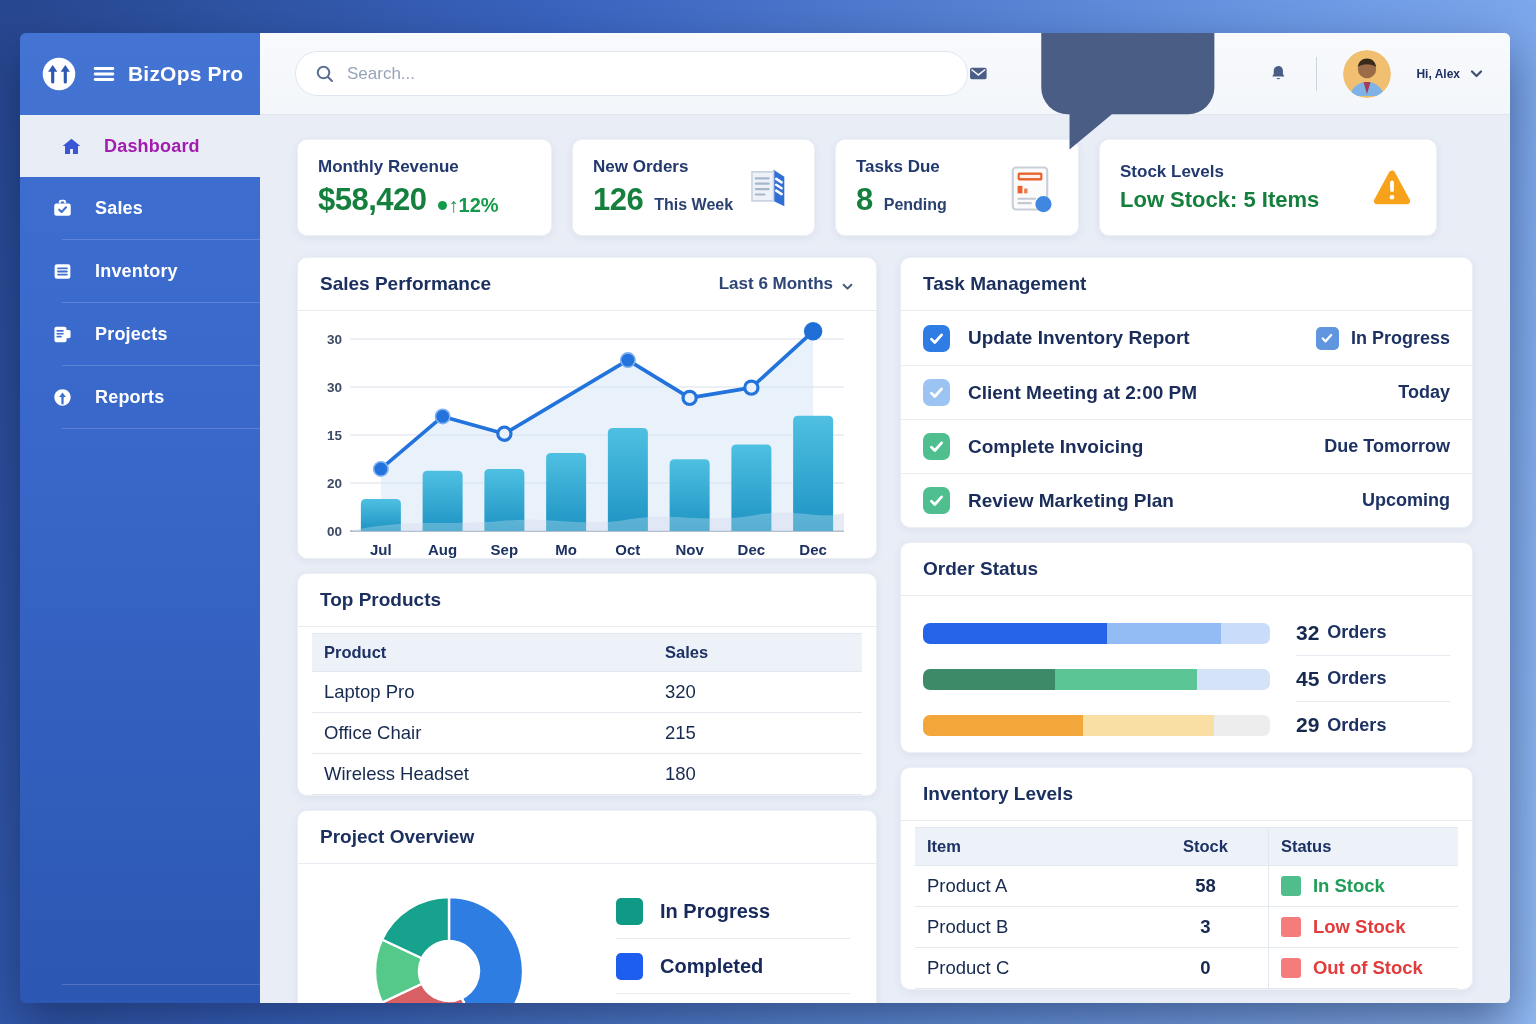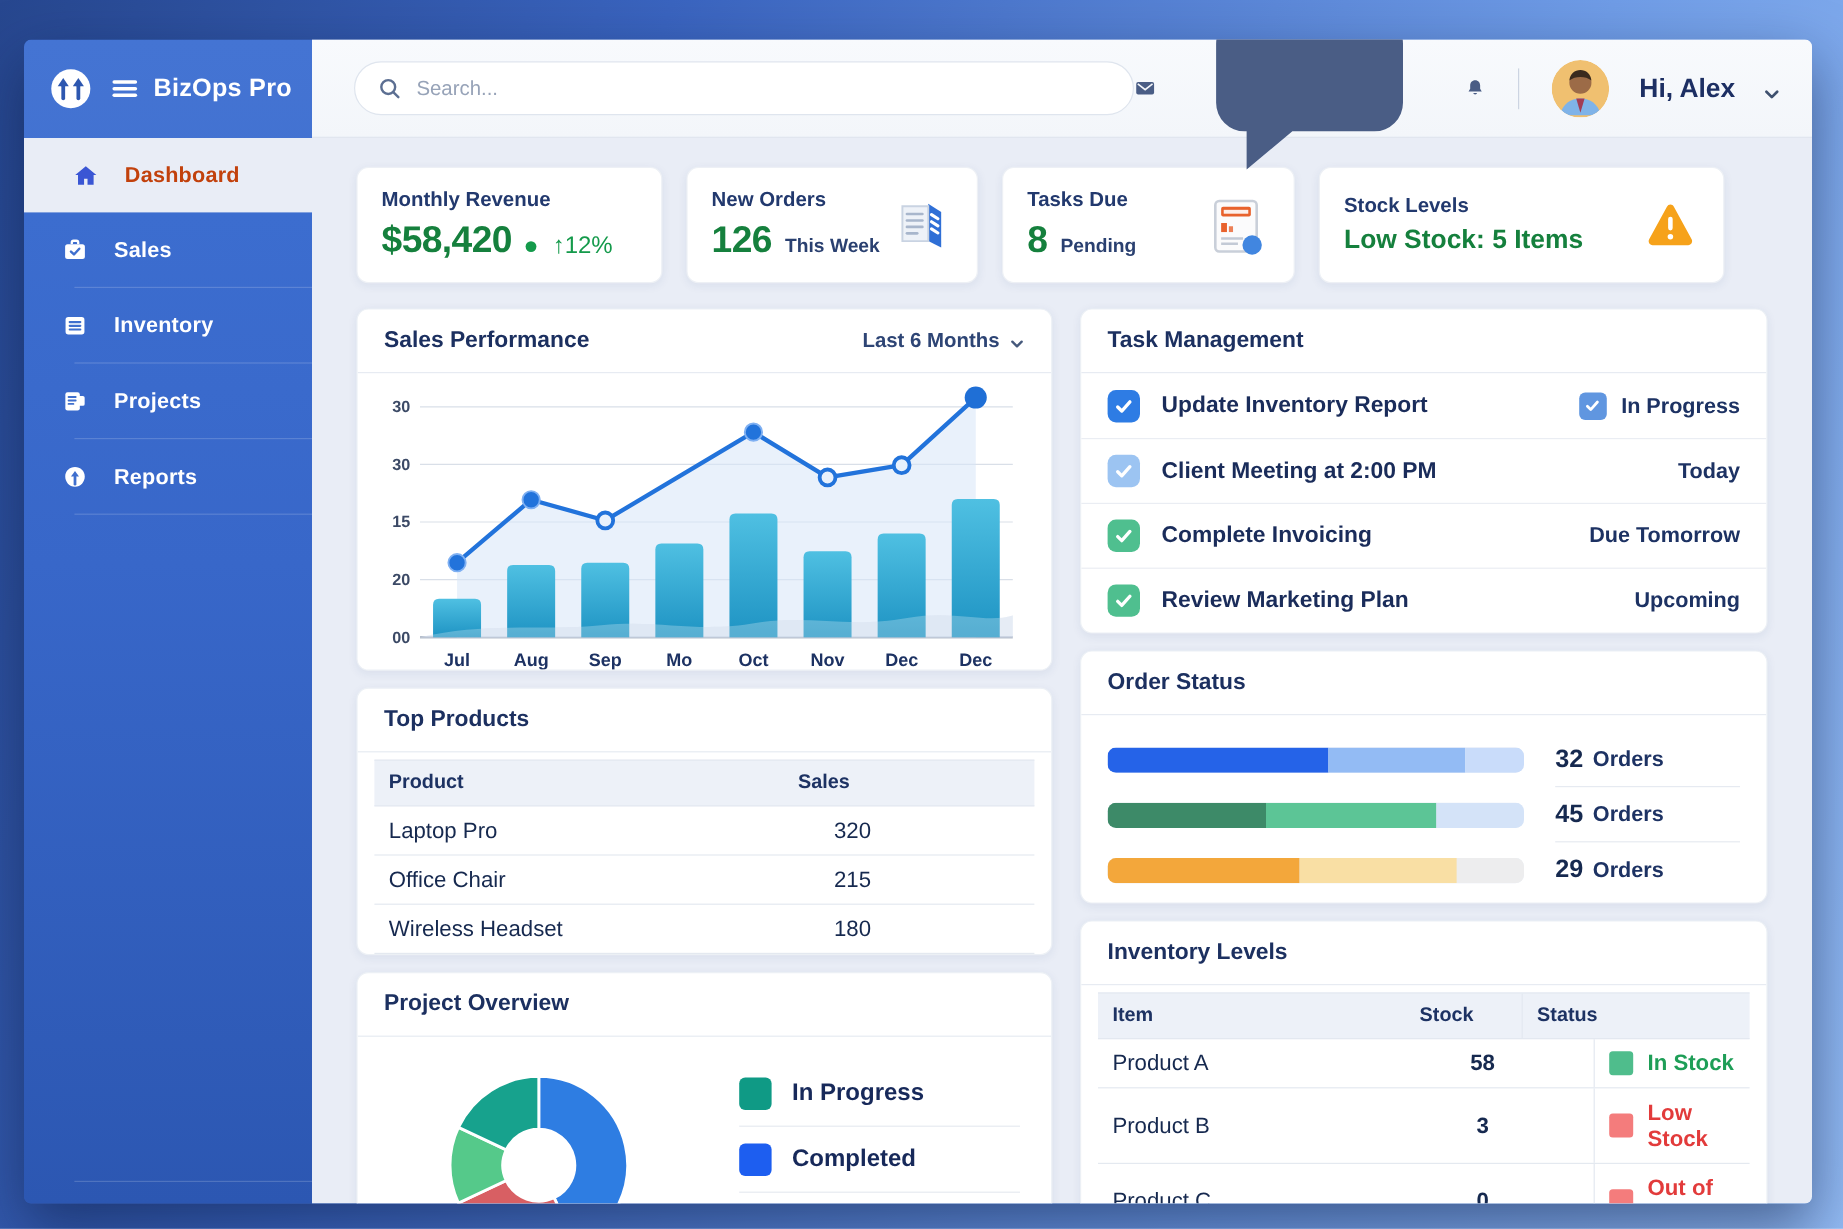--- a/index.html
+++ b/index.html
@@ -19,55 +19,55 @@
     background: linear-gradient(180deg,#3e70d2 0%,#3867c9 45%,#2c57b2 100%); }
   .side-head { height:82px; display:flex; align-items:center; gap:11px; padding:0 10px 0 18px;
     background: rgba(255,255,255,0.03); }
   .logo { width:42px; height:42px; flex:none; }
   .burger { width:26px; height:26px; flex:none; cursor:pointer; }
   .brand { color:#fff; font-size:21px; font-weight:700; letter-spacing:.2px; white-space:nowrap; }
   .nav-item { height:62px; display:flex; align-items:center; gap:21px; padding-left:31px;
     color:#fff; cursor:pointer; }
   .nav-item .nico { width:23px; height:23px; flex:none; color:#fff; }
   .nav-item .nlabel { font-size:18px; font-weight:650; letter-spacing:.2px; }
-  .nav-item.active { background:#e9edf6; color:#c2410c;padding-left:40px; }
+  .nav-item.active { background:#e9edf6; color:#a21caf;padding-left:40px; }
   .nav-item.active .nico { color:#3a56d4; }
   .nav-sep { height:1px; background:rgba(255,255,255,.17); margin-left:42px; }
   .side-bottom-line { position:absolute; left:42px; right:0; bottom:18px; height:1px;
     background:rgba(255,255,255,.17); }
   
   .main { flex:1; display:flex; flex-direction:column; background:#e9edf6; min-width:0; }
   .topbar { height:82px; flex:none; background:linear-gradient(180deg,#f8fafd,#f3f6fa);
     border-bottom:1px solid #e1e6ef; display:flex; align-items:center; padding:0 26px 0 35px; }
   .search { width:775px; height:45px; background:#fff; border:1.5px solid #dfe5ee;
     border-radius:23px; display:flex; align-items:center; padding:0 18px; gap:11px; }
   .search .sicon { width:22px; height:22px; flex:none; }
   .search input { border:none; outline:none; flex:1; font-size:17px; color:#33415e;
     background:transparent; font-family:inherit; }
   .search input::placeholder { color:#97a3b8; }
   .top-actions { margin-left:auto; display:flex; align-items:center; gap:25px; }
   .ticon { width:27px; height:27px; color:#4a5d85; cursor:pointer; position:relative; }
   .chatwrap { position:relative; cursor:pointer; }
   .vdiv { width:1px; height:34px; background:#ccd4e2; margin:0 2px; }
   .avatar { width:48px; height:48px; border-radius:50%; overflow:hidden; cursor:pointer; flex:none; }
-  .greet { display:flex; align-items:center; gap:23px; font-size:22px; font-weight:700;
+  .greet { display:flex; align-items:center; gap:9px; font-size:12px; font-weight:700;
     color:#1d2f63; cursor:pointer; white-space:nowrap; }
   .chev { width:15px; height:15px; color:#3f516f; }
   
   .content { flex:1; padding:24px 37px; overflow:hidden; }
   .kpis { display:flex; gap:20px; margin-bottom:21px; }
   .kpi { background:#fff; border:1px solid #edf0f5; border-radius:10px;
     box-shadow:0 2px 8px rgba(25,50,110,.07); padding:14px 20px; height:97px;
     display:flex; align-items:center; flex:none; }
   .kpi-main { display:flex; flex-direction:column; gap:5px; min-width:0; }
   .kpi-title { font-size:17px; font-weight:650; color:#22396e; white-space:nowrap; }
   .kpi-valrow { display:flex; align-items:baseline; gap:11px; }
   .kpi-value { font-size:31px; font-weight:800; color:#15803d; letter-spacing:-.5px; white-space:nowrap; }
   .kpi-value.small { font-size:22px; letter-spacing:0; }
-  .kpi-change { font-size:20px; font-weight:400; display:flex; align-items:center; gap:14px; }
+  .kpi-change { font-size:20px; font-weight:700; display:flex; align-items:center; gap:2px; }
   .kpi-dot { width:9px; height:9px; border-radius:50%; display:inline-block; }
   .kpi-sub { font-size:16px; font-weight:650; color:#2a4070; white-space:nowrap; }
   .kpi-icon { margin-left:auto; width:56px; height:56px; flex:none; }
   .kpi-icon.warn { width:48px; height:48px; }
   .cols { display:flex; gap:23px; }
   .col { display:flex; flex-direction:column; gap:14px; min-width:0; }
   .col.left { width:580px; flex:none; }
   .col.right { flex:1; }
   .card { background:#fff; border:1px solid #ecf0f5; border-radius:10px;
     box-shadow:0 2px 8px rgba(25,50,110,.07); overflow:hidden; flex:none; }
@@ -78,21 +78,21 @@
     font-weight:600; cursor:pointer; }
   .range .chev { width:13px; height:13px; color:#46597c; }
   
   .chart-body { padding:8px 18px 0 18px; }
   
   .tbl { padding:6px 14px 0 14px; }
   .trow { display:flex; align-items:center; }
   .thead { background:#edf1f8; border:1px solid #e3e8f0; border-left:none; border-right:none; }
   .thead .tc { font-size:16.5px; font-weight:750; color:#1d3263; }
   .tc { padding:9px 12px; }
-  .tbody .trow { border-bottom:1px solid #e4e9f0;gap:30px; }
+  .tbody .trow { border-bottom:1px solid #e4e9f0; }
   .tbody .tc { font-size:18.5px; color:#16294f; }
   .c1 { flex:0 0 62%; }
   .c2 { flex:1; }
   .i1 { flex:0 0 42%; }
   .i2 { flex:0 0 23%; text-align:center; }
   .i3 { flex:1; border-left:1px solid #e3e8f0; display:flex; align-items:center; gap:12px; }
   .swatch { width:20px; height:20px; border-radius:3px; flex:none; }
   .stock-num { font-weight:700; }
   
   .task-row { height:54px; display:flex; align-items:center; padding:0 22px; gap:18px; }

